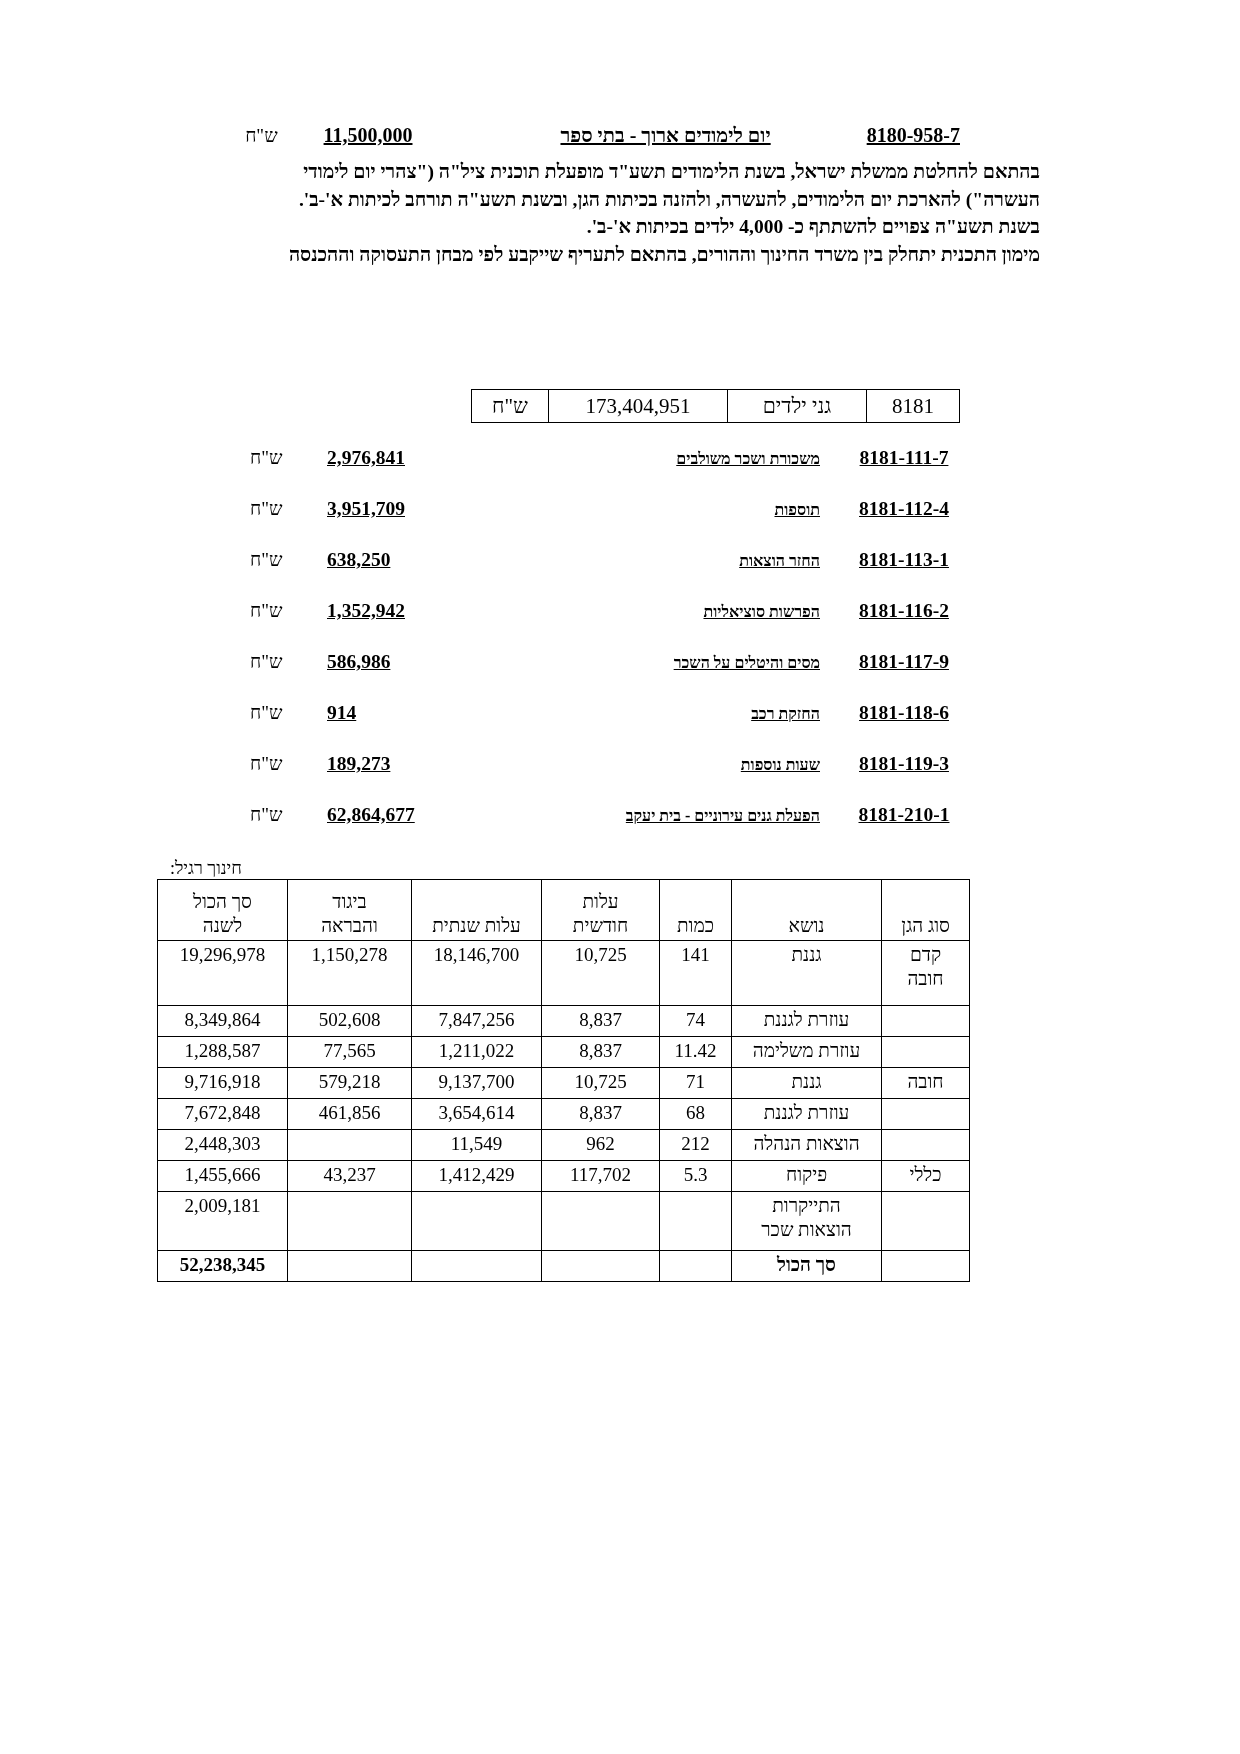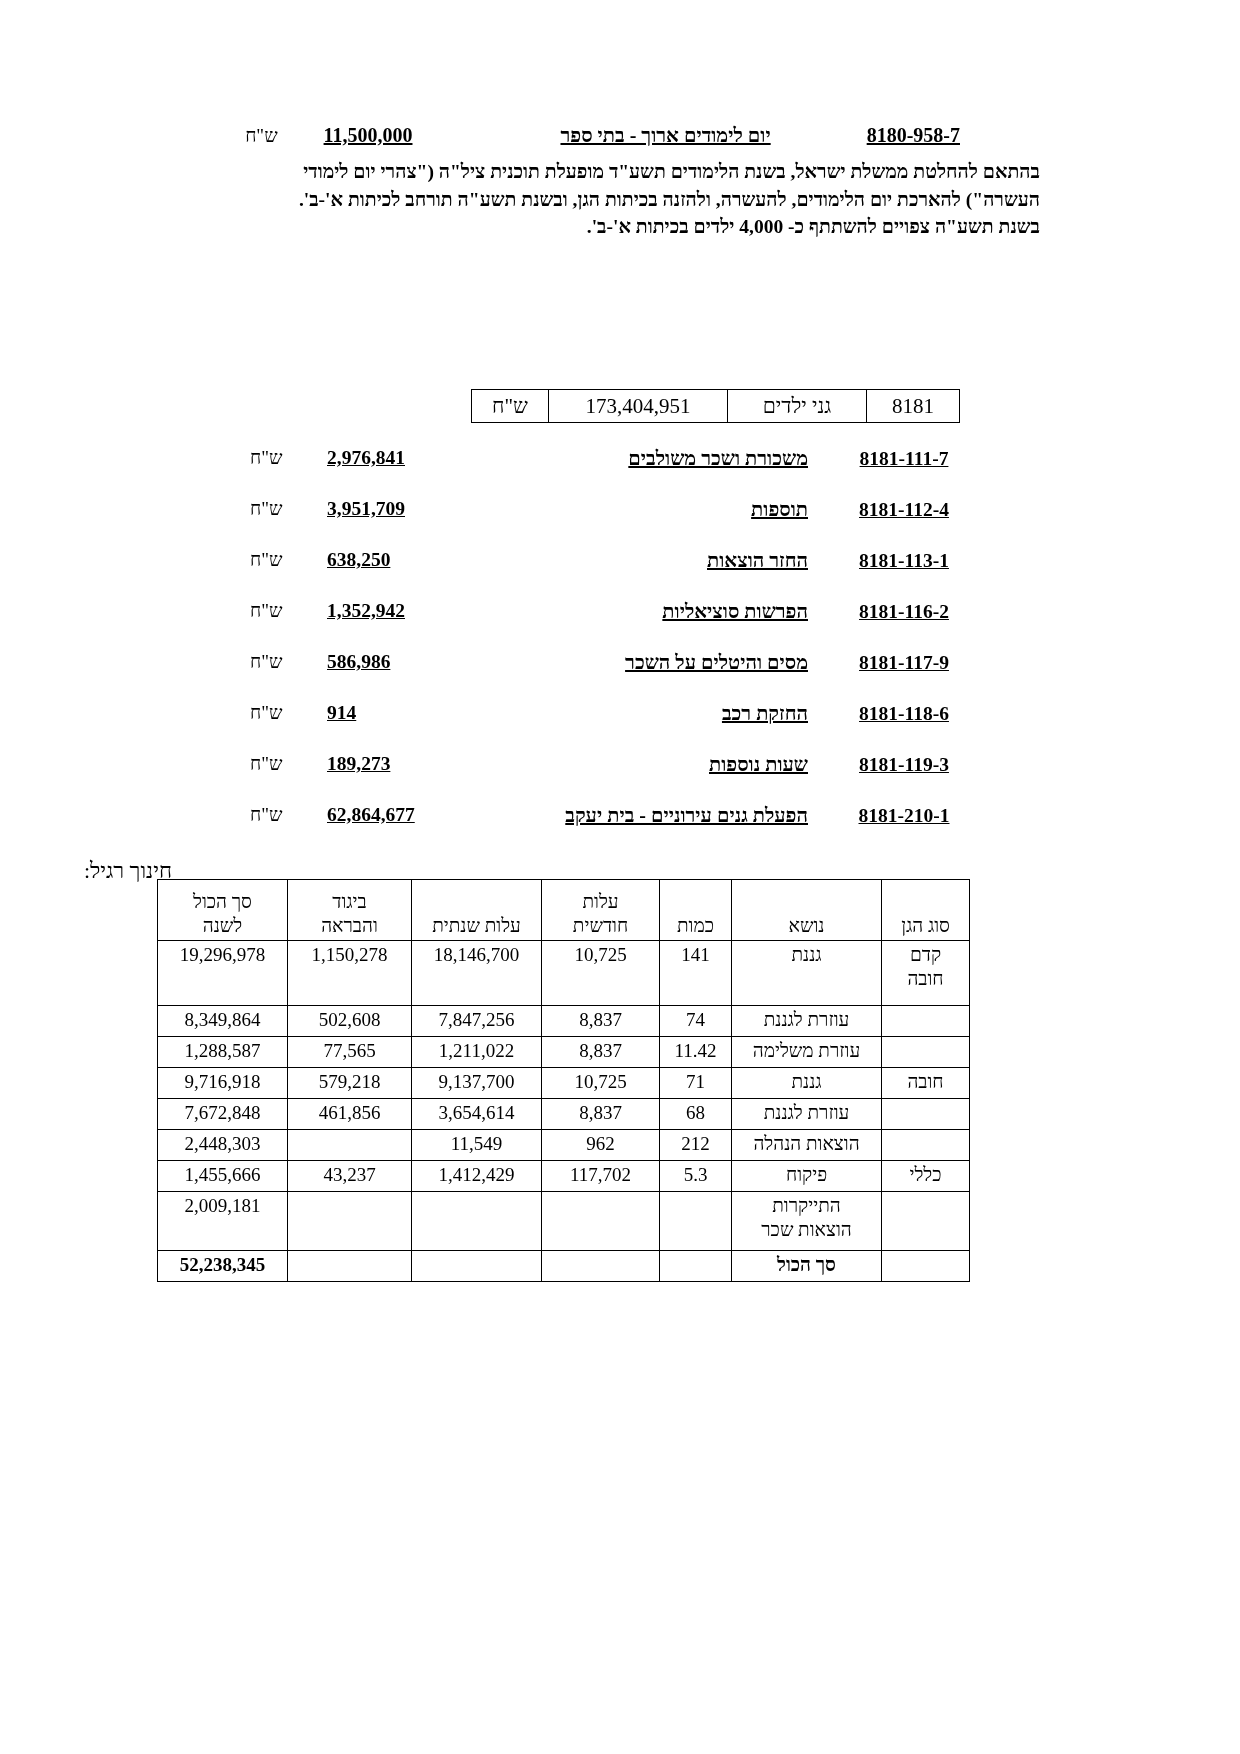--- a/index.html
+++ b/index.html
@@ -126,25 +126,25 @@
     font-weight: bold;
     font-size: 19.5px;
     text-decoration: underline;
     width: 112px;
     text-align: center;
     white-space: nowrap;
     flex: none;
   }
   .it-name {
     font-weight: bold;
-    font-size: 20px;
+    font-size: 16px;
     text-decoration: underline;
     white-space: nowrap;
     flex: none;
-    margin-right: 40px;
+    margin-right: 28px;
   }
   .it-amount {
     font-weight: bold;
     font-size: 19.5px;
     text-decoration: underline;
     white-space: nowrap;
     direction: ltr;
     position: absolute;
     left: 77px;
     text-align: left;
@@ -153,22 +153,22 @@
     font-size: 19px;
     white-space: nowrap;
     position: absolute;
     left: 0px;
   }
 
   
   .tbl-caption {
     position: absolute;
     top: 858px;
-    right: 1068px;
-    font-size: 22px;
+    right: 998px;
+    font-size: 18px;
     white-space: nowrap;
   }
 
   
   .data-table-wrap {
     position: absolute;
     top: 879px;
     right: 270px;
     width: 812px;
   }
@@ -220,20 +220,21 @@
     <span class="tl-code">8180-958-7</span>
     <span class="tl-name">יום לימודים ארוך - בתי ספר</span>
     <span class="tl-amount">11,500,000</span>
     <span class="tl-currency">ש"ח</span>
   </div>
 
   <div class="para">
     <p class="rtl-line">בהתאם להחלטת ממשלת ישראל, בשנת הלימודים תשע"ד מופעלת תוכנית ציל"ה ("צהרי יום לימודי</p>
     <p class="rtl-line">העשרה") להארכת יום הלימודים, להעשרה, ולהזנה בכיתות הגן, ובשנת תשע"ה תורחב לכיתות א'-ב'.</p>
     <p class="rtl-line">בשנת תשע"ה צפויים להשתתף כ- 4,000 ילדים בכיתות א'-ב'.</p>
+    <p class="rtl-line">מימון התכנית יתחלק בין משרד החינוך וההורים, בהתאם לתעריף שייקבע לפי מבחן התעסוקה וההכנסה</p>
   </div>
 
   <div class="box-row">
     <div class="box-cell bc-code">8181</div>
     <div class="box-cell bc-label">גני ילדים</div>
     <div class="box-cell bc-amount">173,404,951</div>
     <div class="box-cell bc-cur">ש"ח</div>
   </div>
 
   <div class="items">

